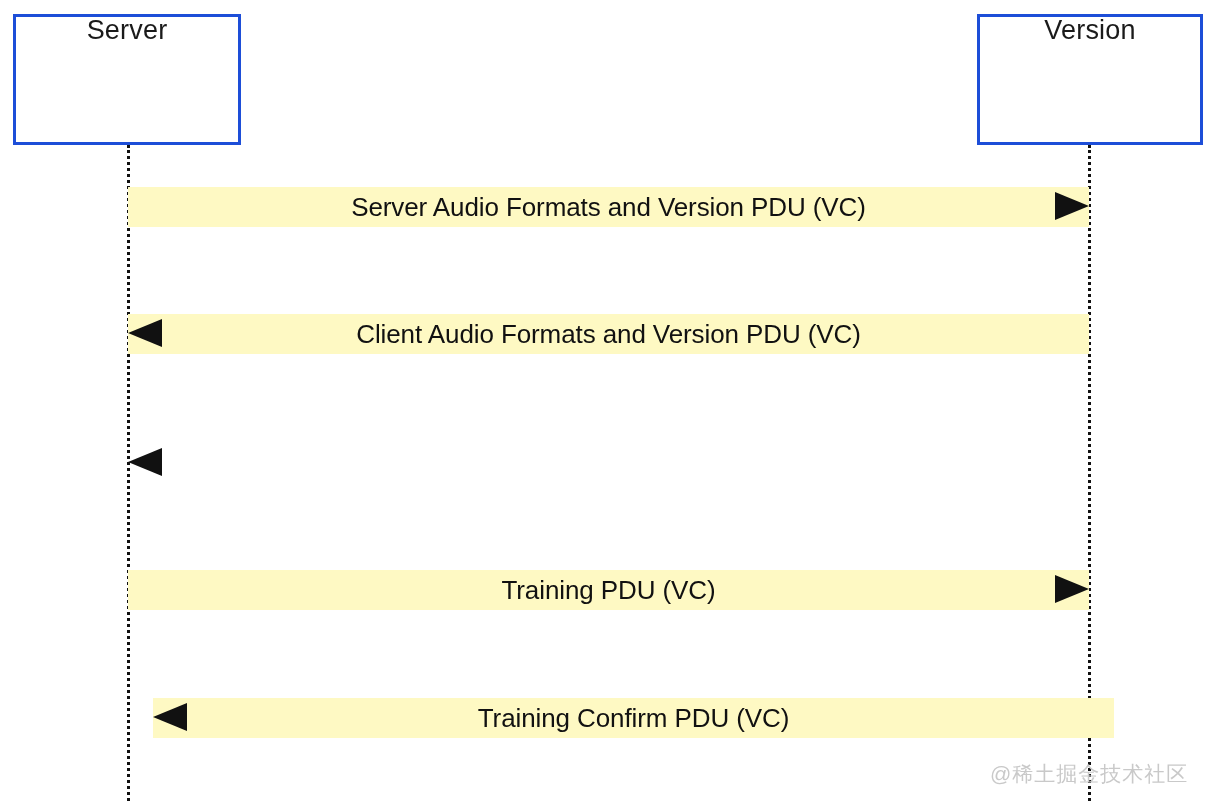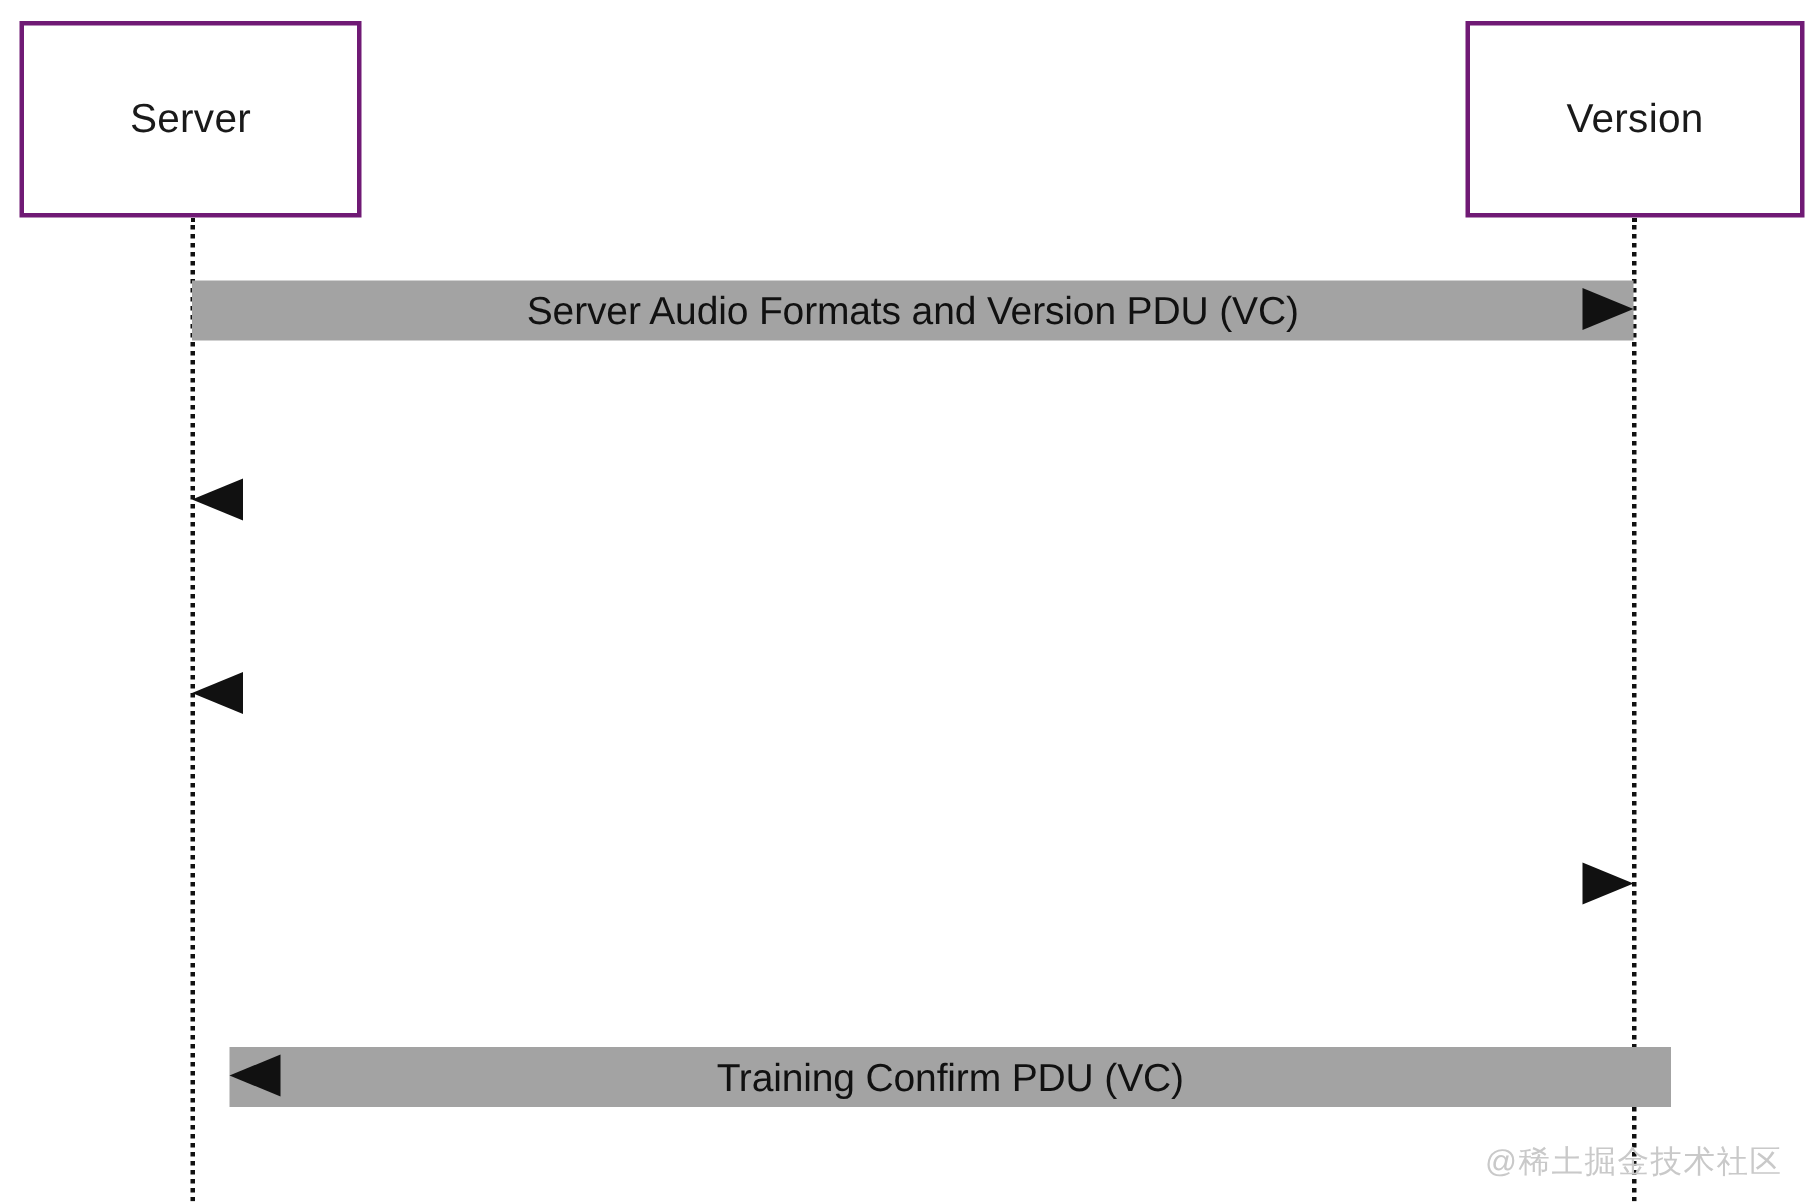--- a/index.html
+++ b/index.html
@@ -15,24 +15,24 @@
     width: 1207px;
     height: 801px;
     background: #ffffff;
     overflow: hidden;
   }
 
   
   .actor-box {
     position: absolute;
     box-sizing: border-box;
-    border: 3px solid #701a75;
+    border: 3px solid #1d4ed8;
     background: #ffffff;
     display: flex;
-    align-items: center;
+    align-items: flex-start;
     justify-content: center;
   }
   .actor-label {
     font-size: 27px;
     color: #1a1a1a;
     letter-spacing: 0.2px;
     line-height: 1;
     white-space: nowrap;
   }
 
@@ -56,21 +56,21 @@
   }
   .msg-label {
     position: absolute;
     top: 0;
     height: 40px;
     line-height: 40px;
     font-size: 26px;
     color: #111111;
     white-space: nowrap;
     text-align: center;
-    background: #a3a3a3;
+    background: #fef9c3;
     letter-spacing: -0.1px;
   }
   .arrow-head {
     position: absolute;
     width: 0;
     height: 0;
     top: 5px;
   }
   .arrow-head.right {
     border-top: 14px solid transparent;
@@ -109,30 +109,32 @@
   <div class="lifeline" id="lifeline-client" style="left: 1088px; top: 145px; height: 656px;"></div>
 
   <div id="messages-layer">
       <div class="message" style="left: 0px; top: 187px; width: 1207px;">
         <div class="msg-label" style="left: 128px; width: 961px;">Server Audio Formats and Version PDU (VC)</div>
         <div class="msg-line-left" style="left: 128px; width: 0px;"></div>
         <div class="msg-line-right" style="left: 1095px; width: 0px;"></div>
         <div class="arrow-head right" style="left: 1055px;"></div>
       </div>
       <div class="message" style="left: 0px; top: 314px; width: 1207px;">
+        <div class="msg-label" style="left: 128px; width: 961px;">Client Audio Formats and Version PDU (VC)</div>
         <div class="msg-line-left" style="left: 162px; width: 0px;"></div>
         <div class="msg-line-right" style="left: 1095px; width: 0px;"></div>
         <div class="arrow-head left" style="left: 128px;"></div>
       </div>
       <div class="message" style="left: 0px; top: 443px; width: 1207px;">
         <div class="msg-line-left" style="left: 162px; width: 0px;"></div>
         <div class="msg-line-right" style="left: 1095px; width: 0px;"></div>
         <div class="arrow-head left" style="left: 128px;"></div>
       </div>
       <div class="message" style="left: 0px; top: 570px; width: 1207px;">
+        <div class="msg-label" style="left: 128px; width: 961px;">Training PDU (VC)</div>
         <div class="msg-line-left" style="left: 128px; width: 0px;"></div>
         <div class="msg-line-right" style="left: 1095px; width: 0px;"></div>
         <div class="arrow-head right" style="left: 1055px;"></div>
       </div>
       <div class="message" style="left: 0px; top: 698px; width: 1207px; margin-left: 25px;">
         <div class="msg-label" style="left: 128px; width: 961px;">Training Confirm PDU (VC)</div>
         <div class="msg-line-left" style="left: 162px; width: 0px;"></div>
         <div class="msg-line-right" style="left: 1095px; width: 0px;"></div>
         <div class="arrow-head left" style="left: 128px;"></div>
       </div>

